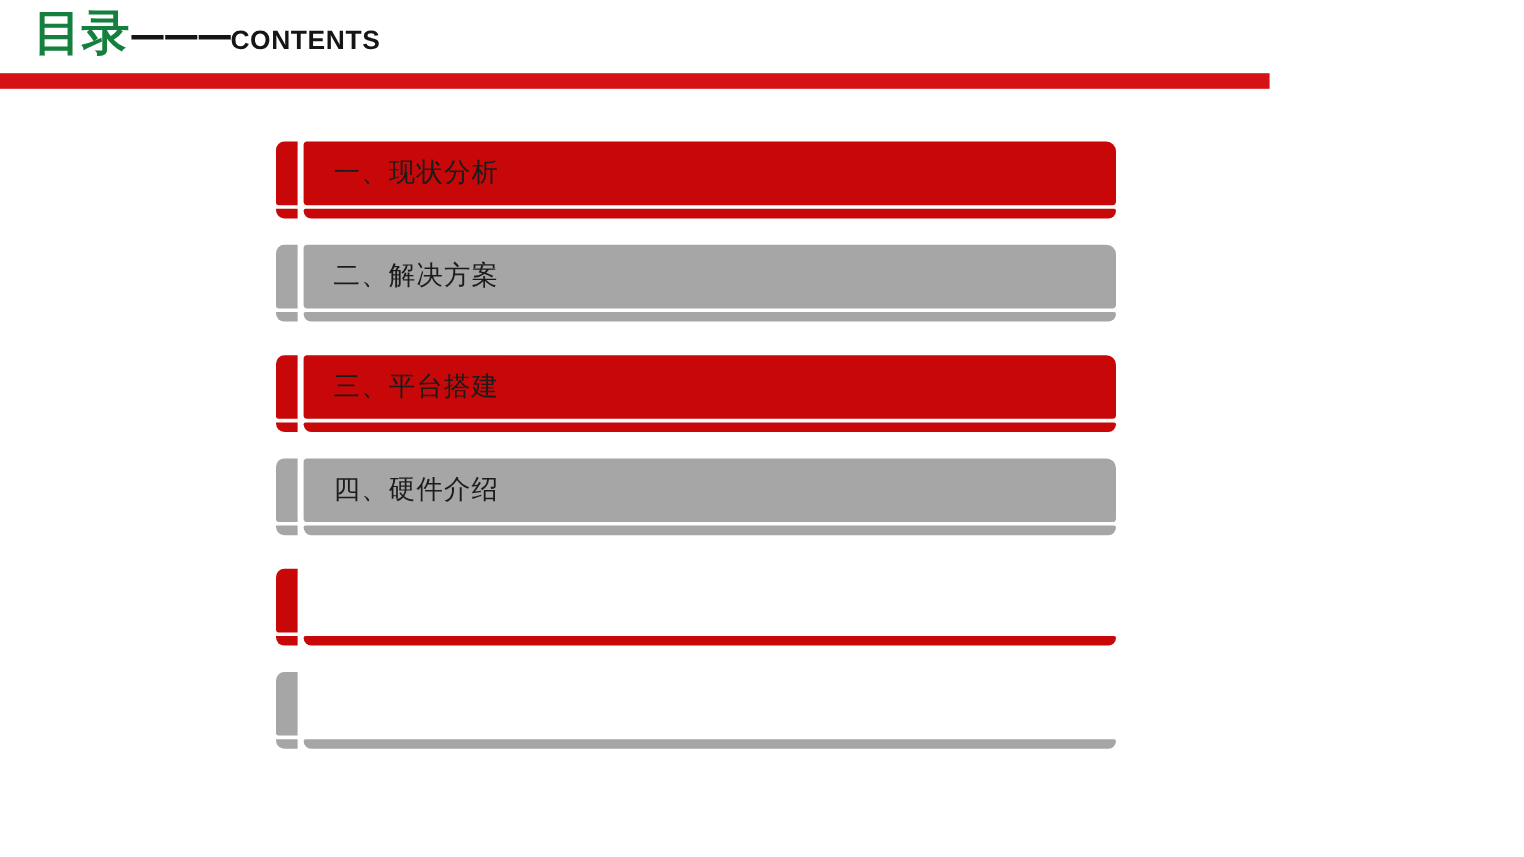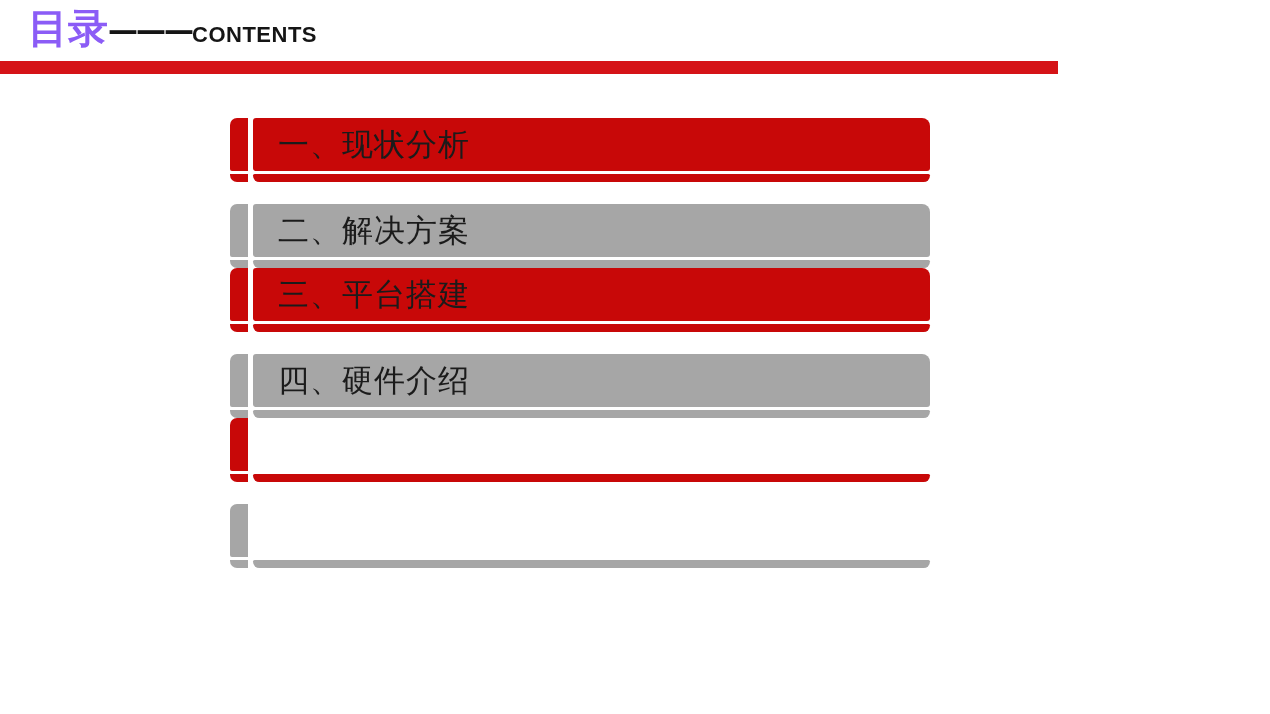--- a/index.html
+++ b/index.html
@@ -30,21 +30,21 @@
     align-items: baseline;
     white-space: nowrap;
     color: #1a1a1a;
   }
   .title-cn {
     font-family: "DejaVu Sans", "Liberation Sans", sans-serif;
     font-size: 40px;
     font-weight: 700;
     letter-spacing: 0px;
     line-height: 1;
-    color: #8b5cf6;
+    color: #15803d;
   }
   .title-dash {
     font-family: "DejaVu Sans", "Liberation Sans", sans-serif;
     font-size: 30px;
     font-weight: 700;
     line-height: 1;
     letter-spacing: -2px;
     color: #151515;
     position: relative;
     top: -2px;
@@ -71,21 +71,21 @@
   .toc {
     position: absolute;
     left: 230px;
     top: 118px;
     width: 700px;
   }
 
   .toc-item {
     position: relative;
     height: 64px;          
-    margin-bottom: 0;
+    margin-bottom: 28px;
   }
   .toc-item.tall {
     height: 72px;
     margin-bottom: 14px;
   }
 
   
   .tab-block {
     position: absolute;
     left: 0px;
@@ -119,21 +119,21 @@
     position: absolute;
     left: 23px;
     top: 56px;
     width: 677px;
     height: 8px;
     border-radius: 2px 2px 8px 8px;
   }
 
   .bar-label {
     font-family: "DejaVu Serif", "Liberation Serif", serif;
-    font-size: 31px;
+    font-size: 22px;
     font-weight: 400;
     color: #1b1b1b;
     letter-spacing: 1px;
     margin-left: 25px;
     line-height: 1;
     white-space: nowrap;
   }
 
   
   .c-red .tab-block,

